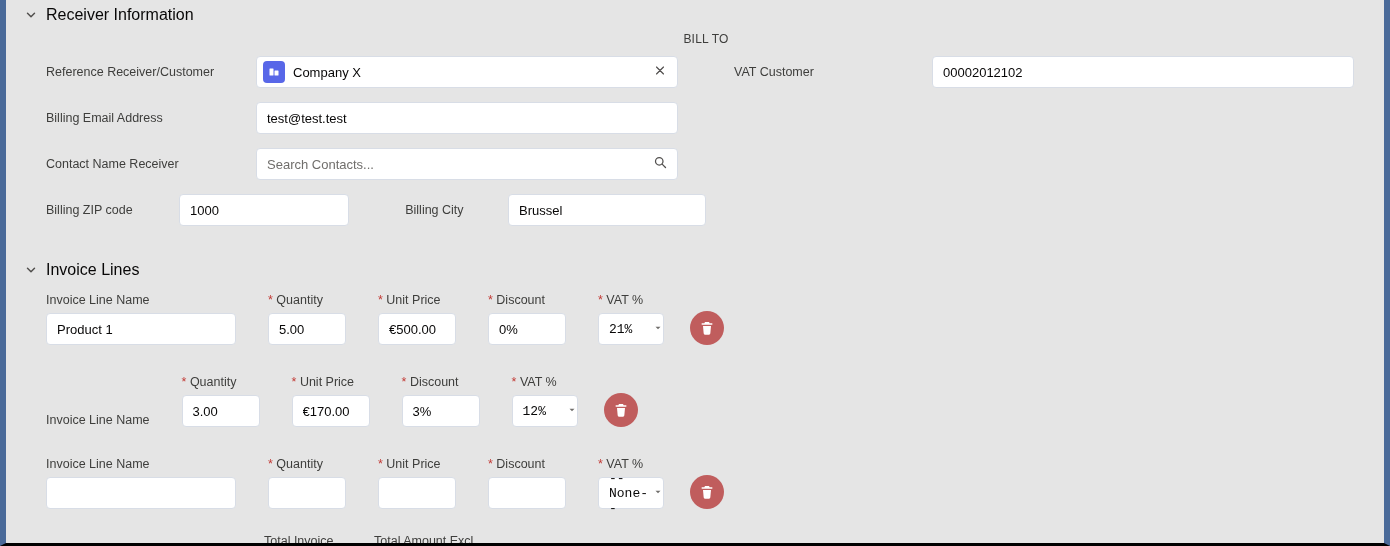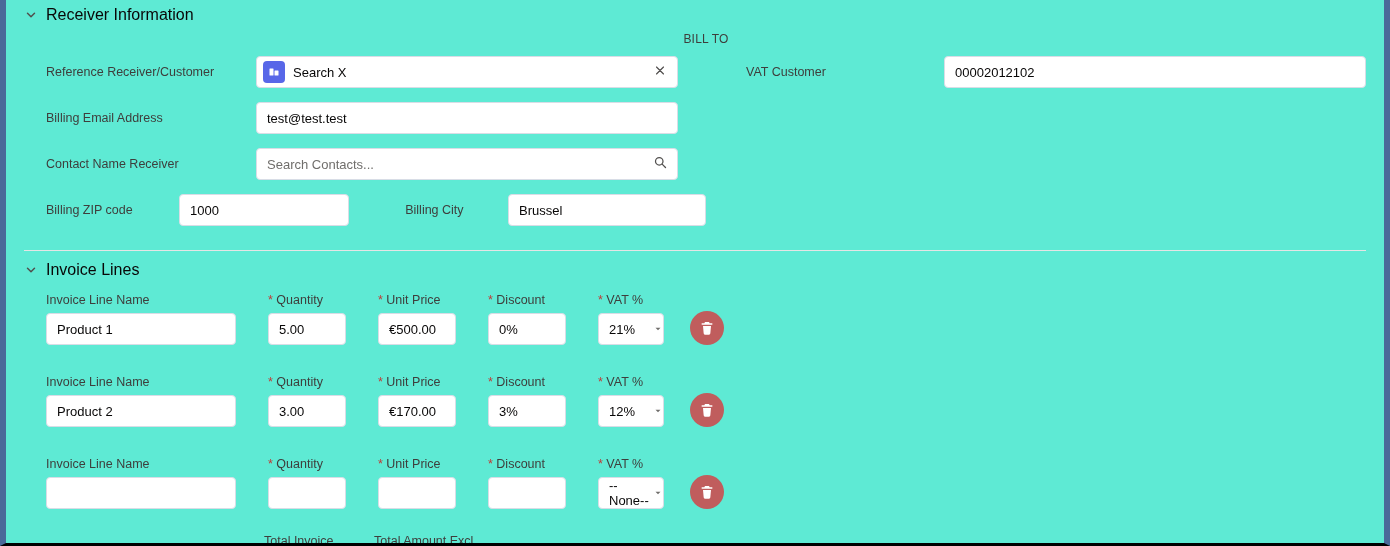--- a/index.html
+++ b/index.html
@@ -8,21 +8,21 @@
     padding: 0;
     font-family: -apple-system, BlinkMacSystemFont, "Segoe UI", Arial, sans-serif;
     font-size: 13px;
     color: #080707;
     background: #fff;
   }
   .outer {
     width: 1390px;
     height: 546px;
     position: relative;
-    background: #5eead4;
+    background: #e5e5e5;
     border-left: 6px solid #4a6a99;
     border-right: 6px solid #4a6a99;
     border-bottom: 3px solid #000;
     overflow: hidden;
   }
   .content {
     padding: 0 18px 0 18px;
   }
   .section-header {
     display: flex;
@@ -37,21 +37,21 @@
   }
   .billto {
     font-size: 12px;
     color: #3e3e3c;
     margin: 6px 0 10px 22px;
     letter-spacing: 0.2px;
     text-align: center;
   }
   .two-col {
     display: flex;
-    gap: 16px;
+    gap: 4px;
     margin-left: 22px;
   }
   .left-col { width: 660px; }
   .right-col { flex: 1; padding-left: 24px; }
   .row {
     display: flex;
     align-items: center;
     margin-bottom: 14px;
   }
   .lbl {
@@ -140,20 +140,21 @@
   .req::before { content: "* "; color: #c23934; }
   .name-input { width: 190px; }
   .qty-input { width: 78px; }
   .price-input { width: 78px; }
   .disc-input { width: 78px; }
   .vat-select {
     width: 66px;
     display: flex; align-items: center; justify-content: space-between;
     padding-right: 0;
     cursor: pointer;
+    font-family: Liberation Mono, monospace;
   }
   .caret {
     color: #706e6b;
   }
   .del-btn {
     width: 34px; height: 34px;
     border-radius: 50%;
     background: #c05d5d;
     display: inline-flex;
     align-items: center;
@@ -196,21 +197,21 @@
         <div class="row">
           <div class="lbl">Reference Receiver/Customer</div>
           <div class="lookup">
             <div class="pill">
               <span class="acct-icon">
                 <svg width="12" height="12" viewBox="0 0 24 24" fill="#fff">
                     <rect x="3" y="5" width="8" height="14" rx="1"></rect>
                     <rect x="13" y="9" width="8" height="10" rx="1"></rect>
                   </svg>
               </span>
-              <span>Search X</span>
+              <span>Company X</span>
             </div>
             <span class="clear-x">
               <svg width="14" height="14" viewBox="0 0 24 24">
                   <path d="M6 6l12 12M18 6L6 18" stroke="#514f4d" stroke-width="2" stroke-linecap="round"></path>
                 </svg>
             </span>
           </div>
         </div>
 
         <div class="row">
@@ -293,21 +294,20 @@
         <span class="del-btn">
           <svg width="16" height="16" viewBox="0 0 24 24" fill="#fff">
               <path d="M9 3h6l1 2h4v2H4V5h4l1-2zM6 9h12l-1 11a2 2 0 0 1-2 2H9a2 2 0 0 1-2-2L6 9z"></path>
             </svg>
         </span>
       </div>
 
       <div class="line-row">
         <div class="col">
           <div class="col-label">Invoice Line Name</div>
-          <input class="input name-input" value="Product 2" style="">
         </div>
         <div class="col">
           <div class="col-label req">Quantity</div>
           <input class="input qty-input" value="3.00" style="">
         </div>
         <div class="col">
           <div class="col-label req">Unit Price</div>
           <input class="input price-input" value="€170.00" style="">
         </div>
         <div class="col">

